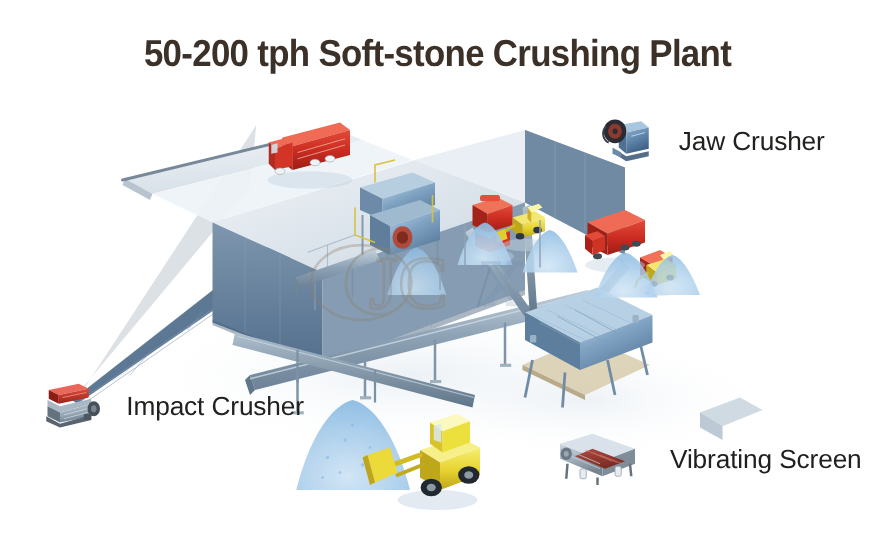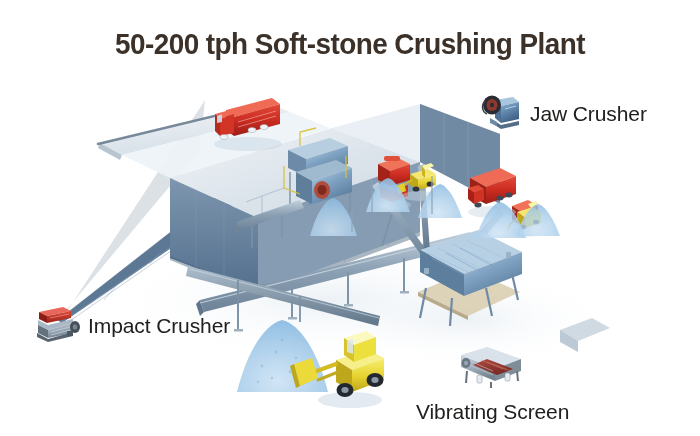--- a/index.html
+++ b/index.html
@@ -50,39 +50,39 @@
     z-index:22;
     opacity:.40;
     pointer-events:none;
   }
 
   
   .callout{
     position:absolute;
     display:flex;
     align-items:center;
-    gap:7px;
+    gap:20px;
     z-index:35;
     white-space:nowrap;
   }
   .callout .ico{
     display:block;
     flex:0 0 auto;
   }
   .callout .txt{
     font-family:"Liberation Sans", sans-serif;
     font-size:21px;
     line-height:23px;
     color:#20201f;
     font-weight:400;
     letter-spacing:-0.1px;
   }
   #callout-jaw{ left:479px; top:92px; }
   #callout-impact{ left:33px; top:303px;align-items:center; }
-  #callout-screen{ left:416px; top:341px;flex-direction:column; }
+  #callout-screen{ left:444px; top:341px; }
 </style>
 </head>
 <body>
 
 <div id="stage">
 
   <div class="title">50-200 tph Soft-stone Crushing Plant</div>
 
   <div class="scene">
     <svg width="700" height="436" viewBox="0 0 700 436" xmlns="http://www.w3.org/2000/svg">
@@ -465,20 +465,30 @@
       </g>
 
       <g stroke="#8fa4b6" stroke-width="1.4" opacity="0.85">
         <line x1="432" y1="176" x2="432" y2="214"></line>
         <line x1="372" y1="180" x2="372" y2="212"></line>
         <line x1="352" y1="210" x2="352" y2="232"></line>
       </g>
     </svg>
   </div>
 
+  <div class="watermark">
+    <svg width="230" height="80" viewBox="0 0 230 80" xmlns="http://www.w3.org/2000/svg">
+      <g fill="none" stroke="#8d7f6e" stroke-width="2.2" opacity="0.85">
+        <ellipse cx="46" cy="40" rx="40" ry="30"></ellipse>
+        <path d="M70,14 C54,10 36,18 34,38 C32,58 50,70 70,64"></path>
+      </g>
+      <text x="52" y="60" font-family="Liberation Serif, serif" font-size="60" fill="none" stroke="#8d7f6e" stroke-width="2" opacity="0.8">JC</text>
+      <text x="140" y="58" font-family="Liberation Serif, serif" font-size="52" fill="none" stroke="#6d8ba8" stroke-width="2" opacity="0.55">X</text>
+    </svg>
+  </div>
 
   <div class="callout" id="callout-jaw">
     <span class="ico">
       <svg width="44" height="38" viewBox="0 0 44 38" xmlns="http://www.w3.org/2000/svg">
         <defs>
           <linearGradient id="jcBody" x1="0" y1="0" x2="0.4" y2="1">
             <stop offset="0" stop-color="#8fb3d2"></stop>
             <stop offset="0.55" stop-color="#5d83a8"></stop>
             <stop offset="1" stop-color="#3f6085"></stop>
           </linearGradient>

